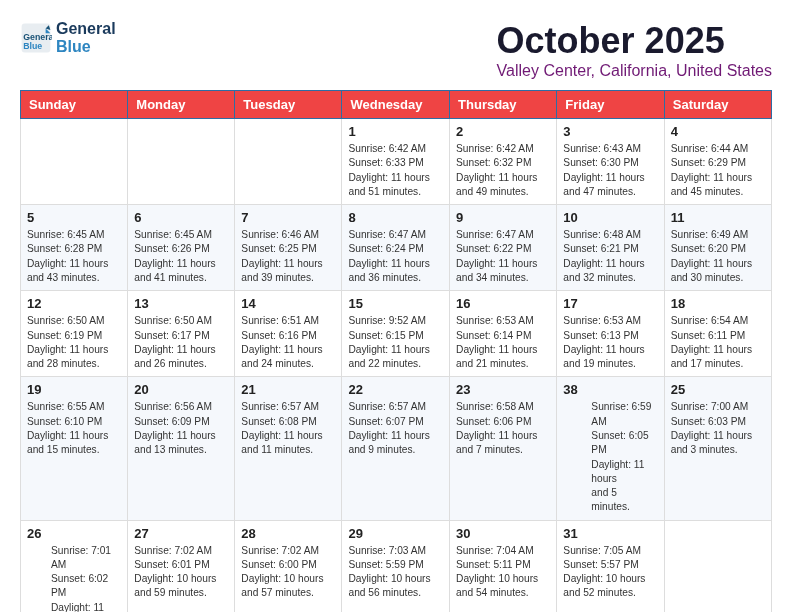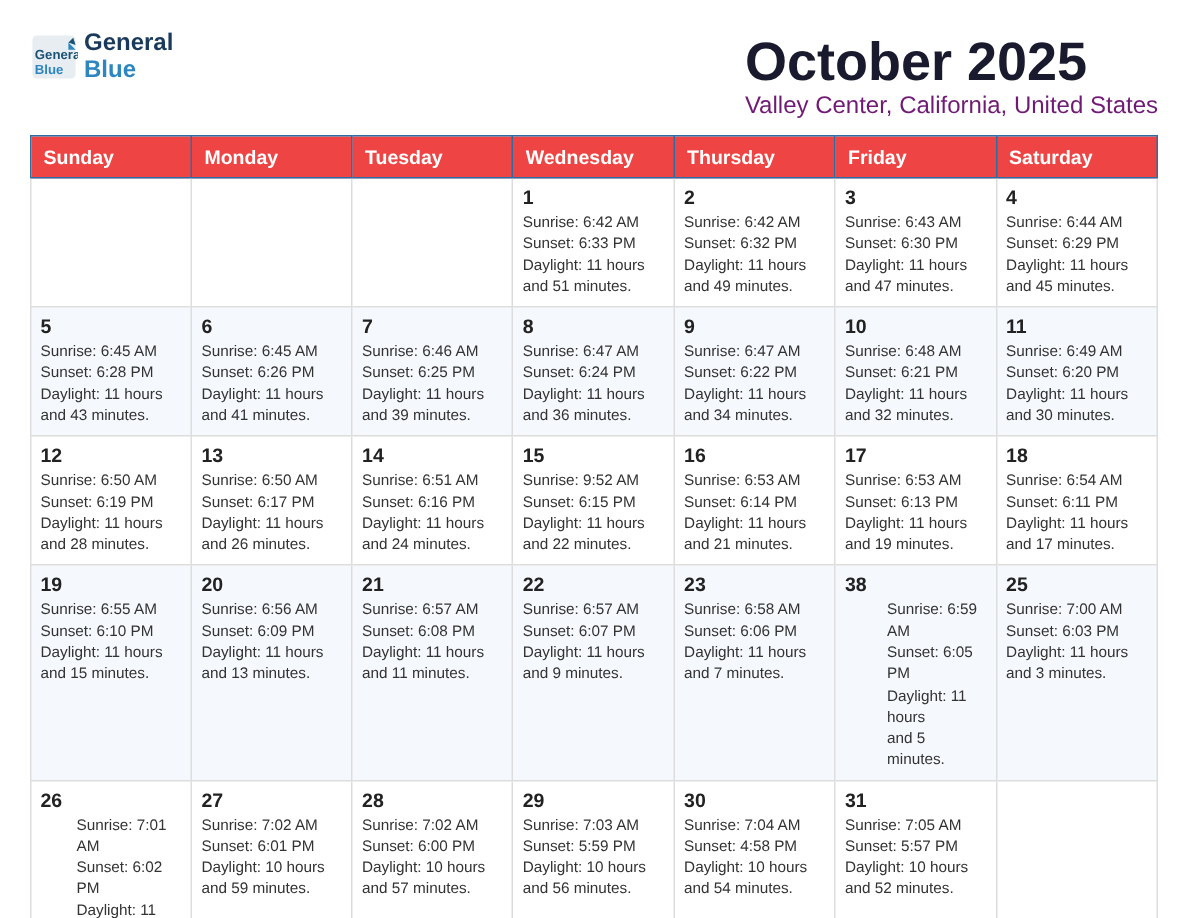--- a/index.html
+++ b/index.html
@@ -325,21 +325,21 @@
         <td>
           <span class="day-number">29</span>
           <div class="day-info" style="white-space: pre-line;">Sunrise: 7:03 AM
 Sunset: 5:59 PM
 Daylight: 10 hours
 and 56 minutes.</div>
         </td>
         <td>
           <span class="day-number">30</span>
           <div class="day-info" style="white-space: pre-line;">Sunrise: 7:04 AM
-Sunset: 4:58 PM
+Sunset: 5:11 PM
 Daylight: 10 hours
 and 54 minutes.</div>
         </td>
         <td>
           <span class="day-number">31</span>
           <div class="day-info" style="white-space: pre-line;">Sunrise: 7:05 AM
 Sunset: 5:57 PM
 Daylight: 10 hours
 and 52 minutes.</div>
         </td>

